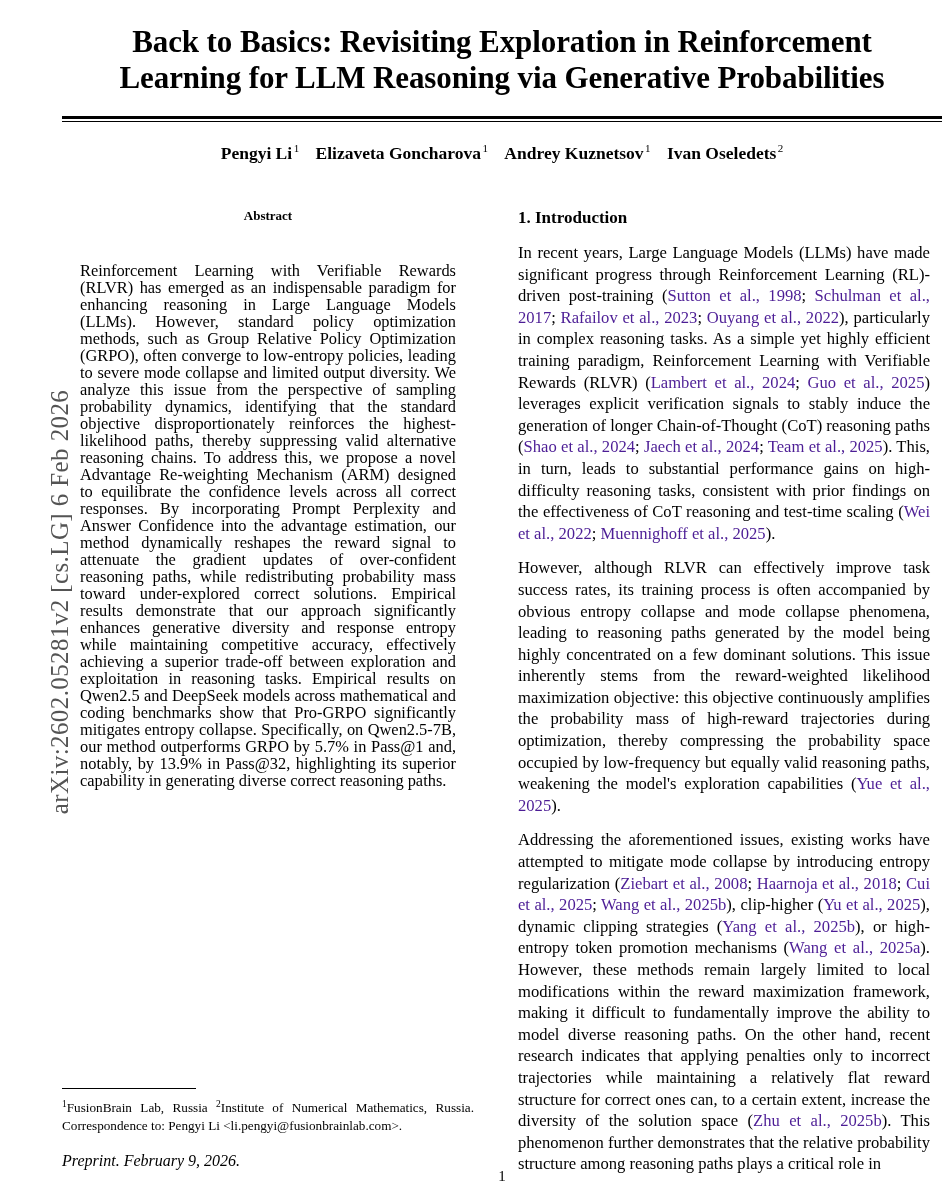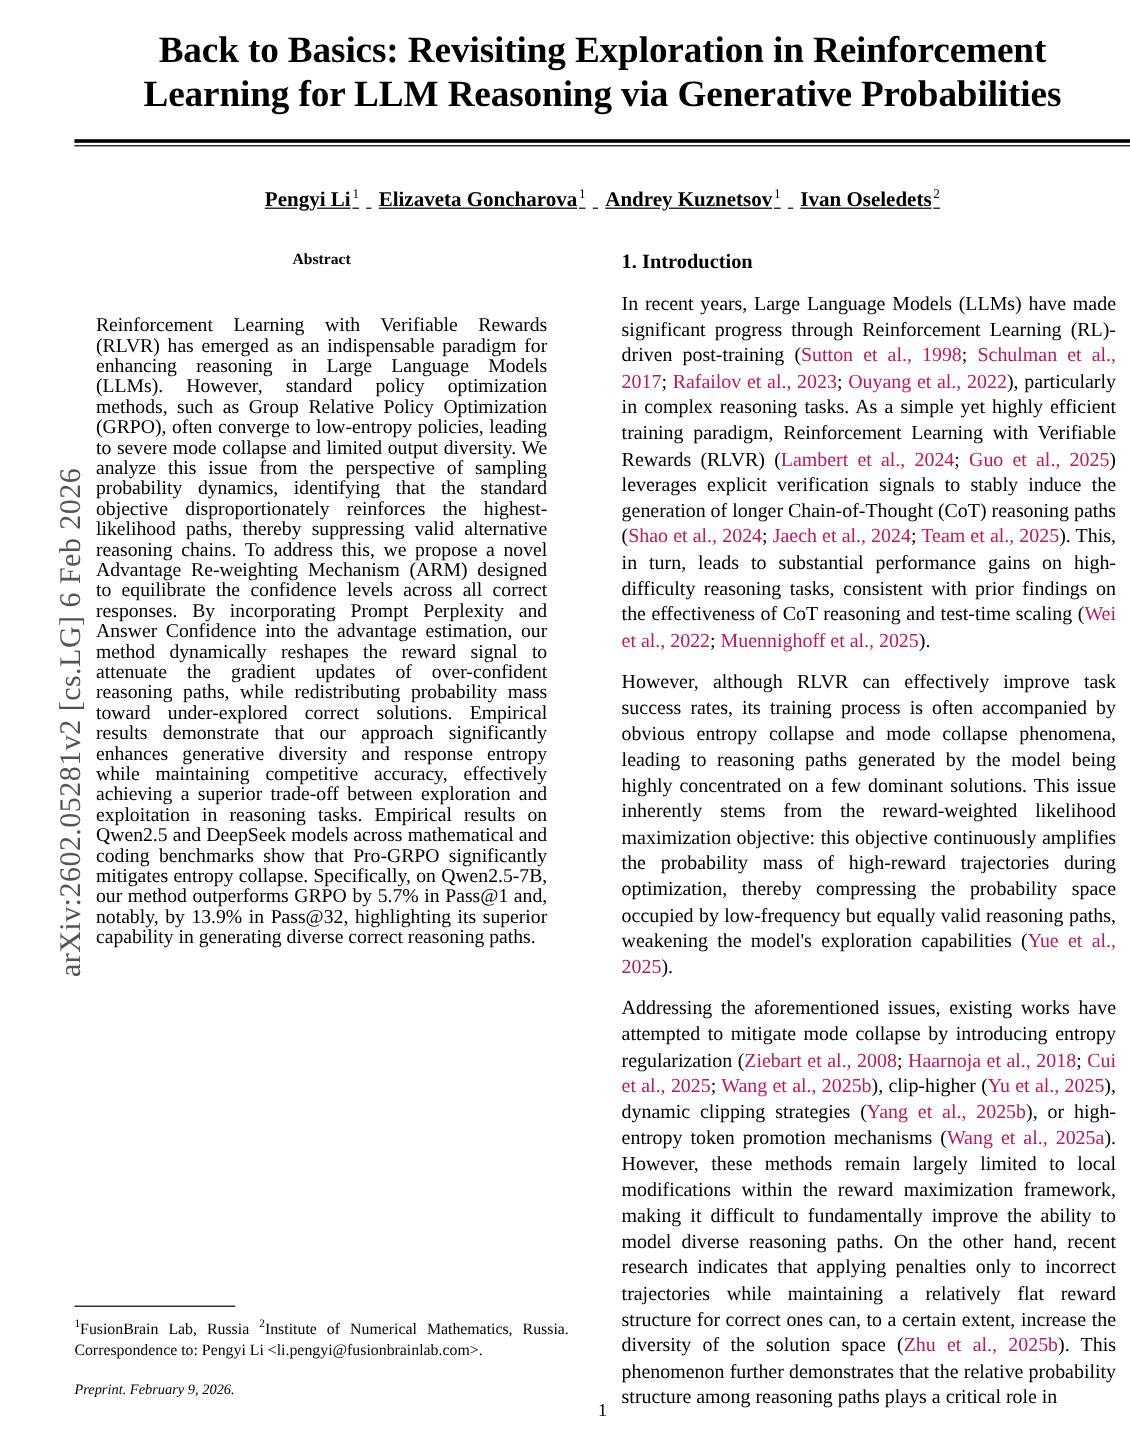--- a/index.html
+++ b/index.html
@@ -70,26 +70,25 @@
   }
   #title-rule .gap {
     height: 2px;
   }
   #title-rule .thin {
     height: 1px;
     background: #000;
   }
 
   #authors {
-    margin-top: 34px;
+    margin-top: 20px;
     text-align: center;
     font-family: "Liberation Serif", serif;
     font-weight: bold;
     font-size: 17.5px;
-    text-decoration: underline;
   }
   #authors .author {
     white-space: nowrap;
     margin: 0 6px;
   }
   #authors sup {
     font-weight: normal;
     font-size: 11px;
     vertical-align: super;
     padding-left: 1.5px;
@@ -142,21 +141,21 @@
   }
   .intro-body p {
     margin: 0 0 13px 0;
     font-size: 16.6px;
     line-height: 21.6px;
     text-align: justify;
     text-justify: inter-word;
     hyphens: manual;
   }
   .cite {
-    color: #be185d;
+    color: #4c1d95;
   }
 
   
   #footnote {
     position: absolute;
     left: 0px;
     top: 1088px;
     width: 412px;
   }
   #footnote-rule {
@@ -171,21 +170,21 @@
     text-align: justify;
     margin: 0;
   }
   #footnote .fn-text sup {
     font-size: 9.5px;
     vertical-align: super;
   }
   #footnote .preprint {
     margin-top: 17px;
     font-style: italic;
-    font-size: 12px;
+    font-size: 16px;
   }
 
   
   #page-number {
     position: absolute;
     left: 0;
     top: 1168px;
     width: 880px;
     text-align: center;
     font-size: 15px;

